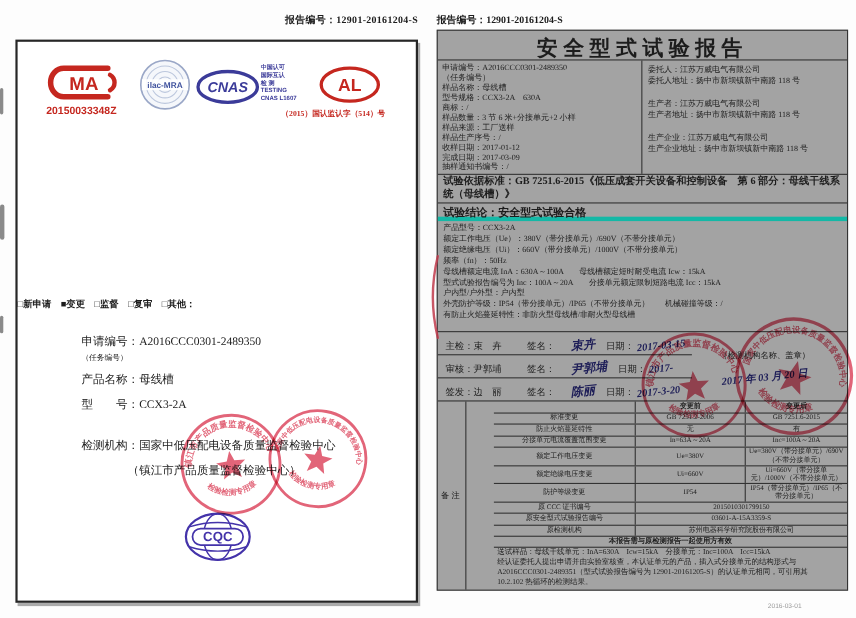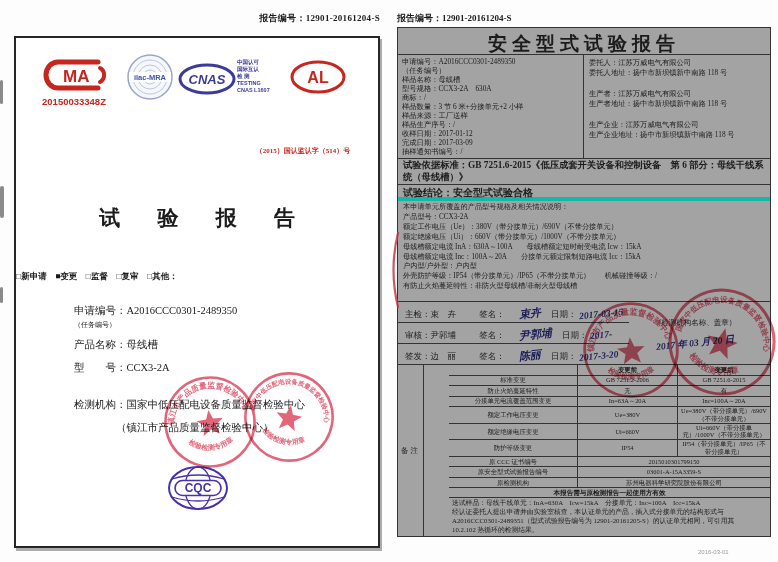--- a/index.html
+++ b/index.html
@@ -3,21 +3,21 @@
 <meta charset="utf-8">
 <style>
   html,body{margin:0;padding:0;}
   body{width:778px;height:562px;background:#fdfdfd;font-family:"Liberation Serif","DejaVu Serif",serif;color:#1c1c1c;}
   #canvas{position:relative;width:778px;height:562px;overflow:hidden;background:#fdfdfd;}
   
   .pageL{position:absolute;left:14px;top:36px;width:362px;height:508px;background:#fff;border:2px solid #262626;box-shadow:2px 3px 0 rgba(70,70,70,.45);}
   .repnoL{position:absolute;left:120px;top:12px;width:260px;text-align:right;font-weight:bold;font-size:9px;letter-spacing:.3px;}
   .cma-num{position:absolute;left:14px;top:58px;width:88px;text-align:center;color:#c5271f;font-weight:bold;font-size:9.5px;font-family:"Liberation Sans",sans-serif;}
   .accred{position:absolute;left:221px;top:21px;color:#3b3b99;font-size:5.5px;line-height:7px;font-weight:bold;font-family:"Liberation Sans",sans-serif;}
-  .cal-num{position:absolute;left:212px;top:60px;width:150px;text-align:center;color:#c5271f;font-size:7px;font-weight:bold;margin-top:48px;}
+  .cal-num{position:absolute;left:212px;top:60px;width:150px;text-align:center;color:#c5271f;font-size:7px;font-weight:bold;}
   .titleL{position:absolute;left:0;top:106px;width:100%;text-align:center;font-size:23px;font-weight:bold;letter-spacing:9px;text-indent:9px;}
   .subtitleL{position:absolute;left:0;top:166px;width:100%;text-align:center;font-size:21px;font-weight:bold;letter-spacing:16px;text-indent:16px;}
   .checksL{position:absolute;left:0;top:233px;width:100%;font-size:8.5px;font-weight:bold;}
   .fline{position:absolute;left:58px;font-size:10.5px;}
   .fnote{position:absolute;left:58px;font-size:7px;}
   
   .repnoR{position:absolute;left:397px;top:12px;font-weight:bold;font-size:9px;}
   .pagenoR{position:absolute;left:598px;top:12px;width:172px;text-align:right;font-weight:bold;font-size:9px;}
   .pageR{position:absolute;left:397px;top:27px;width:372px;height:508px;background:#a3a3a3;border:1.5px solid #333;display:flex;flex-direction:column;}
   .pageR *{box-sizing:border-box;}
@@ -96,21 +96,20 @@
       <div>TESTING</div>
       <div>CNAS L1607</div>
     </div>
 
     <svg class="logoAbs" style="left:274px;top:22px;" width="56" height="34" viewBox="0 0 56 34">
       <ellipse cx="28" cy="17" rx="26" ry="15" fill="none" stroke="#c5271f" stroke-width="3"></ellipse>
       <text x="28" y="23" text-anchor="middle" font-size="16" font-weight="bold" fill="#c5271f" font-family="Liberation Sans, sans-serif">AL</text>
     </svg>
     <div class="cal-num">（2015）国认监认字（514）号</div>
 
-    <div class="subtitleL">试 验 报 告</div>
     <div class="checksL">□新申请　■变更　□监督　□复审　□其他：</div>
 
     <div class="fline" style="top:266px;">申请编号：A2016CCC0301-2489350</div>
     <div class="fnote" style="top:282px;">（任务编号）</div>
     <div class="fline" style="top:300px;">产品名称：母线槽</div>
     <div class="fline" style="top:323px;">型　　号：CCX3-2A</div>
     <div class="fline" style="top:360px;">检测机构：国家中低压配电设备质量监督检验中心</div>
     <div class="fline" style="top:383px;left:100px;">（镇江市产品质量监督检验中心）</div>
 
     <svg class="stamp" style="left:146px;top:336px;transform:rotate(-8deg);" width="96" height="96" viewBox="0 0 110 110">
@@ -176,26 +175,26 @@
           <div>生产企业：江苏万威电气有限公司</div>
           <div>生产企业地址：扬中市新坝镇新中南路 118 号</div>
         </div>
       </div>
     </div>
 
     <div class="standard">试验依据标准：GB 7251.6-2015《低压成套开关设备和控制设备　第 6 部分：母线干线系统（母线槽）》</div>
     <div class="conclusion">试验结论：安全型式试验合格</div>
 
     <div class="coverage">
-      <div>本申请单元所覆盖的产品型号规格及相关情况说明：</div>
       <div>产品型号：CCX3-2A</div>
       <div>额定工作电压（Ue）：380V（带分接单元）/690V（不带分接单元）</div>
       <div>额定绝缘电压（Ui）：660V（带分接单元）/1000V（不带分接单元）</div>
+      <div>频率（fn）：50Hz</div>
       <div>母线槽额定电流 InA：630A～100A　　母线槽额定短时耐受电流 Icw：15kA</div>
-      <div>母线槽额定电流 Inc：100A～20A　　分接单元额定限制短路电流 Icc：15kA</div>
+      <div>型式试验报告编号为 Inc：100A～20A　　分接单元额定限制短路电流 Icc：15kA</div>
       <div>户内型/户外型：户内型</div>
       <div>外壳防护等级：IP54（带分接单元）/IP65（不带分接单元）　　机械碰撞等级：/</div>
       <div>有防止火焰蔓延特性：非防火型母线槽/非耐火型母线槽</div>
     </div>
 
     <div class="sigarea">
       <div class="sigrow" style="top:0;height:21px;border-bottom:1px solid #333;">
         <span class="role">主检：束　卉</span>
         <span class="lb">签名：</span>
         <span class="hand">束卉</span>

